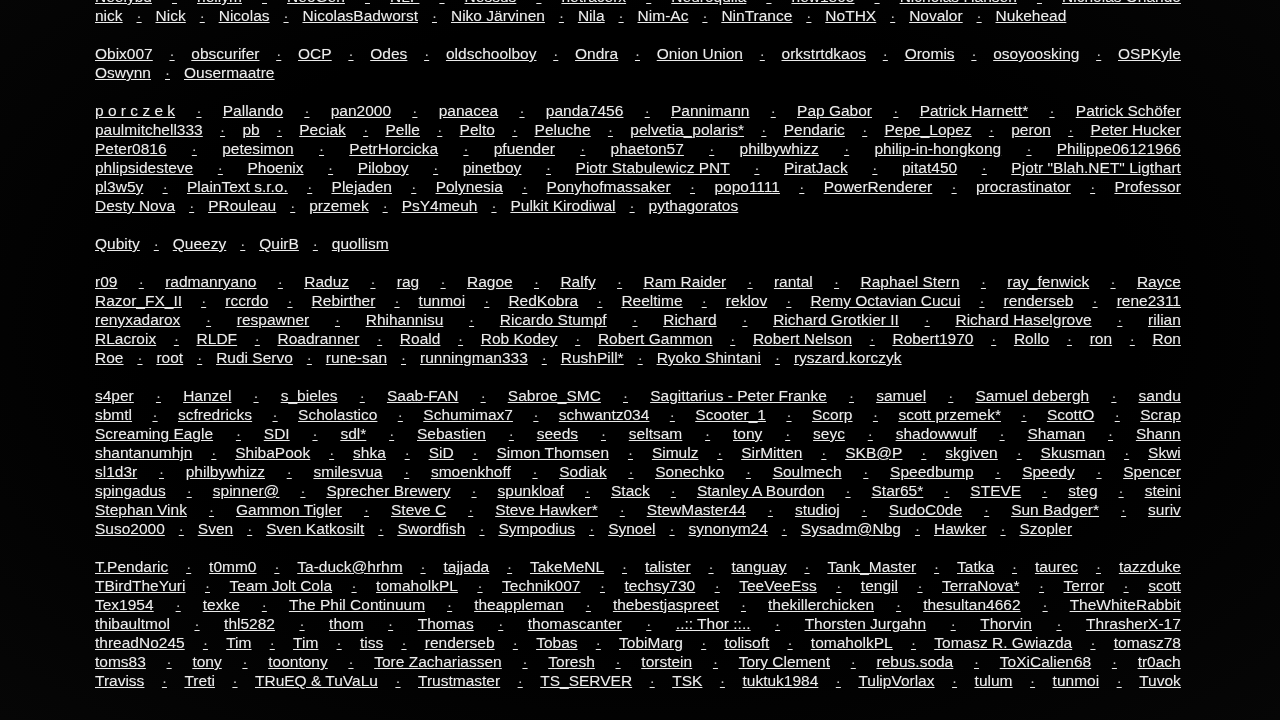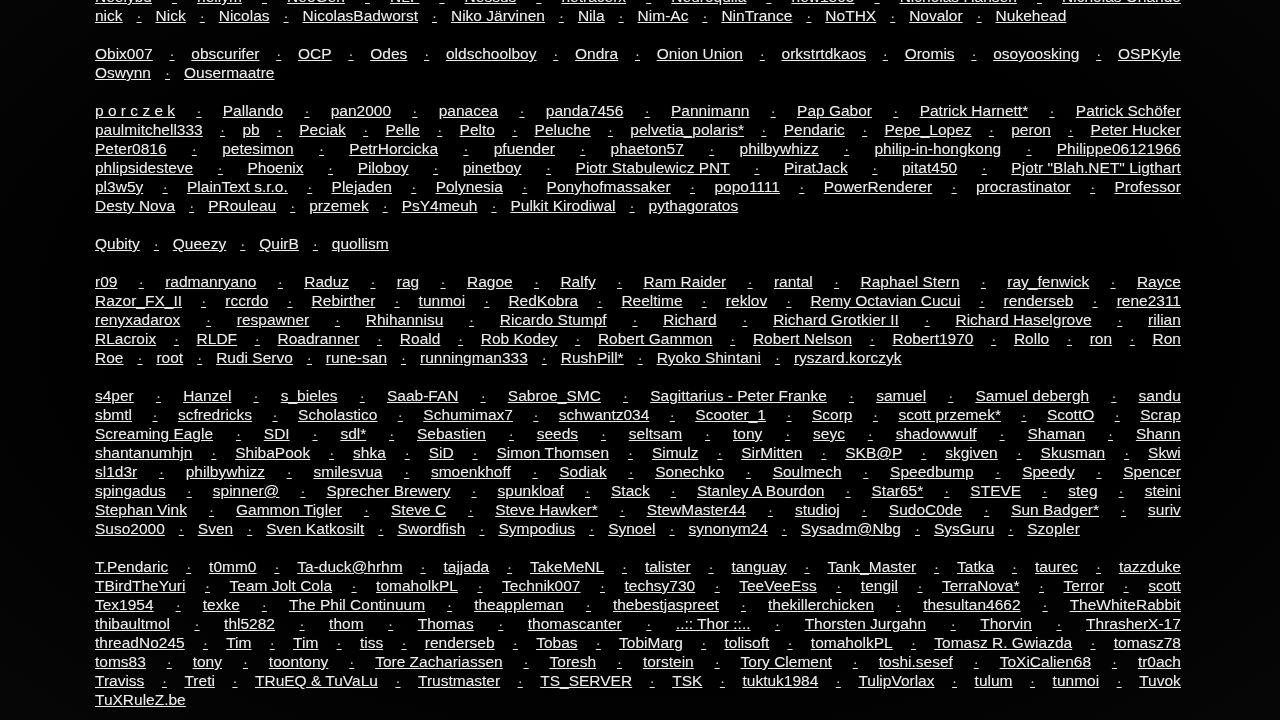--- a/index.html
+++ b/index.html
@@ -507,21 +507,21 @@
           <span class="name">Swordfish</span>
           <span class="dot">·</span>
           <span class="name">Sympodius</span>
           <span class="dot">·</span>
           <span class="name">Synoel</span>
           <span class="dot">·</span>
           <span class="name">synonym24</span>
           <span class="dot">·</span>
           <span class="name">Sysadm@Nbg</span>
           <span class="dot">·</span>
-          <span class="name">SysGuru</span>
+          <span class="name">Hawker</span>
           <span class="dot">·</span>
           <span class="name">Szopler</span>
         </div>
       </div>
       <div class="section">
         <div class="line full">
           <span class="name">T.Pendaric</span>
           <span class="dot">·</span>
           <span class="name">t0mm0</span>
           <span class="dot">·</span>
@@ -631,21 +631,21 @@
           <span class="name">toontony</span>
           <span class="dot">·</span>
           <span class="name">Tore Zachariassen</span>
           <span class="dot">·</span>
           <span class="name">Toresh</span>
           <span class="dot">·</span>
           <span class="name">torstein</span>
           <span class="dot">·</span>
           <span class="name">Tory Clement</span>
           <span class="dot">·</span>
-          <span class="name">toshi.sesef</span>
+          <span class="name">rebus.soda</span>
           <span class="dot">·</span>
           <span class="name">ToXiCalien68</span>
           <span class="dot">·</span>
           <span class="name">tr0ach</span>
         </div>
         <div class="line full">
           <span class="name">Traviss</span>
           <span class="dot">·</span>
           <span class="name">Treti</span>
           <span class="dot">·</span>
@@ -659,19 +659,16 @@
           <span class="dot">·</span>
           <span class="name">tuktuk1984</span>
           <span class="dot">·</span>
           <span class="name">TulipVorlax</span>
           <span class="dot">·</span>
           <span class="name">tulum</span>
           <span class="dot">·</span>
           <span class="name">tunmoi</span>
           <span class="dot">·</span>
           <span class="name">Tuvok</span>
-        </div>
-        <div class="line last">
-          <span class="name">TuXRuleZ.be</span>
         </div>
       </div>
     </div>
 </div>
 
 </body></html>

